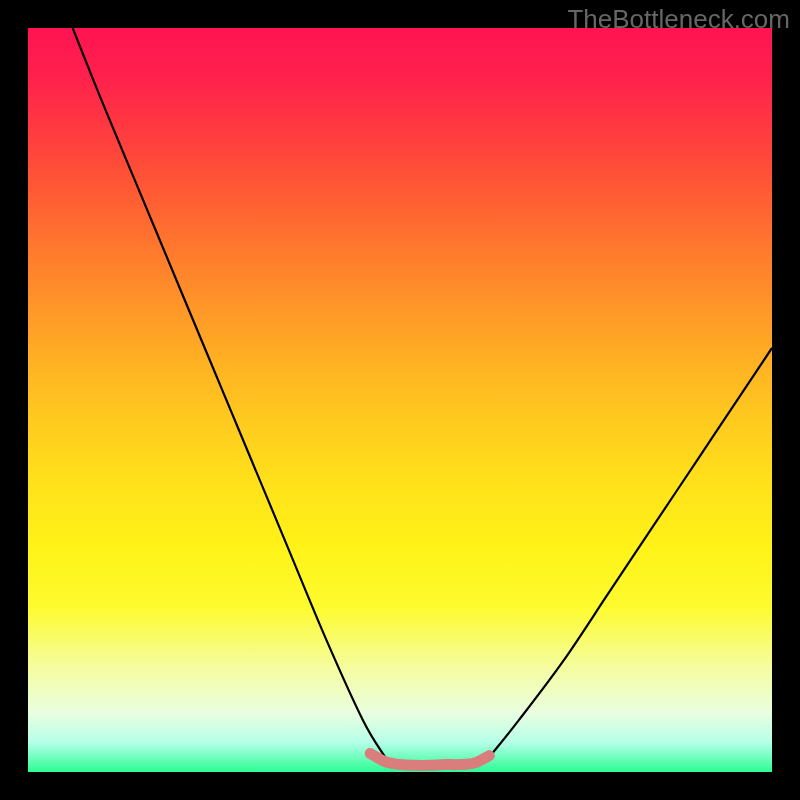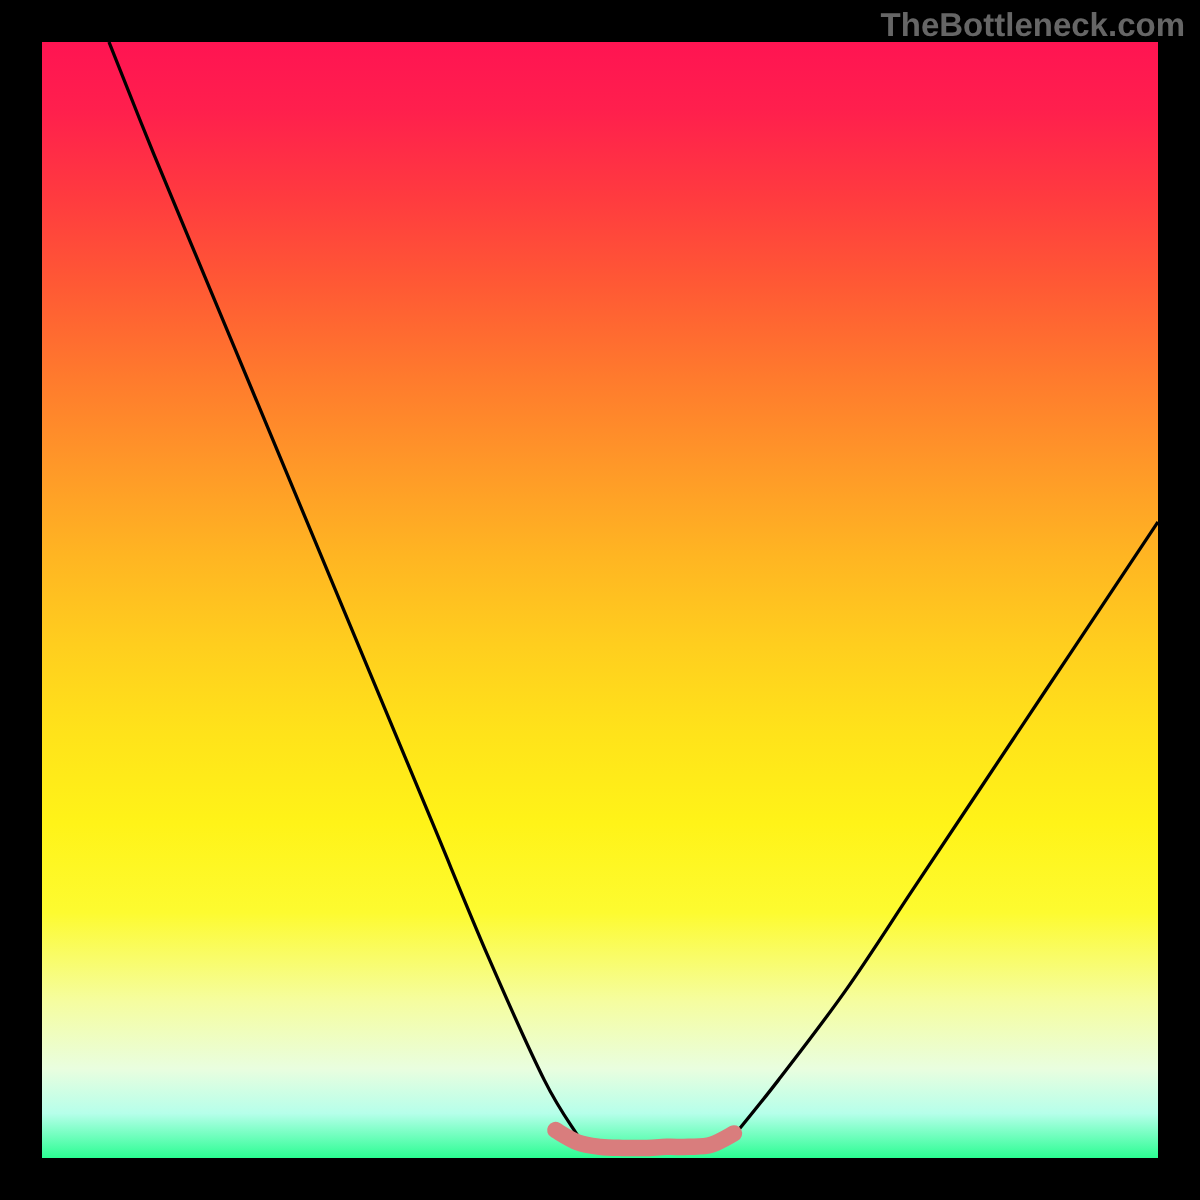--- a/index.html
+++ b/index.html
@@ -8,22 +8,22 @@
     height: 800px;
     background: #000;
     font-family: Arial, sans-serif;
     position: relative;
     overflow: hidden;
   }
   .watermark {
     position: absolute;
     top: 4px;
     right: 10px;
-    font-size: 22px;
-    font-weight: bold;
+    font-size: 26px;
+    font-weight: normal;
     color: #666;
     z-index: 10;
   }
   .plot-area {
     position: absolute;
     left: 28px;
     top: 28px;
     width: 744px;
     height: 744px;
     overflow: hidden;

